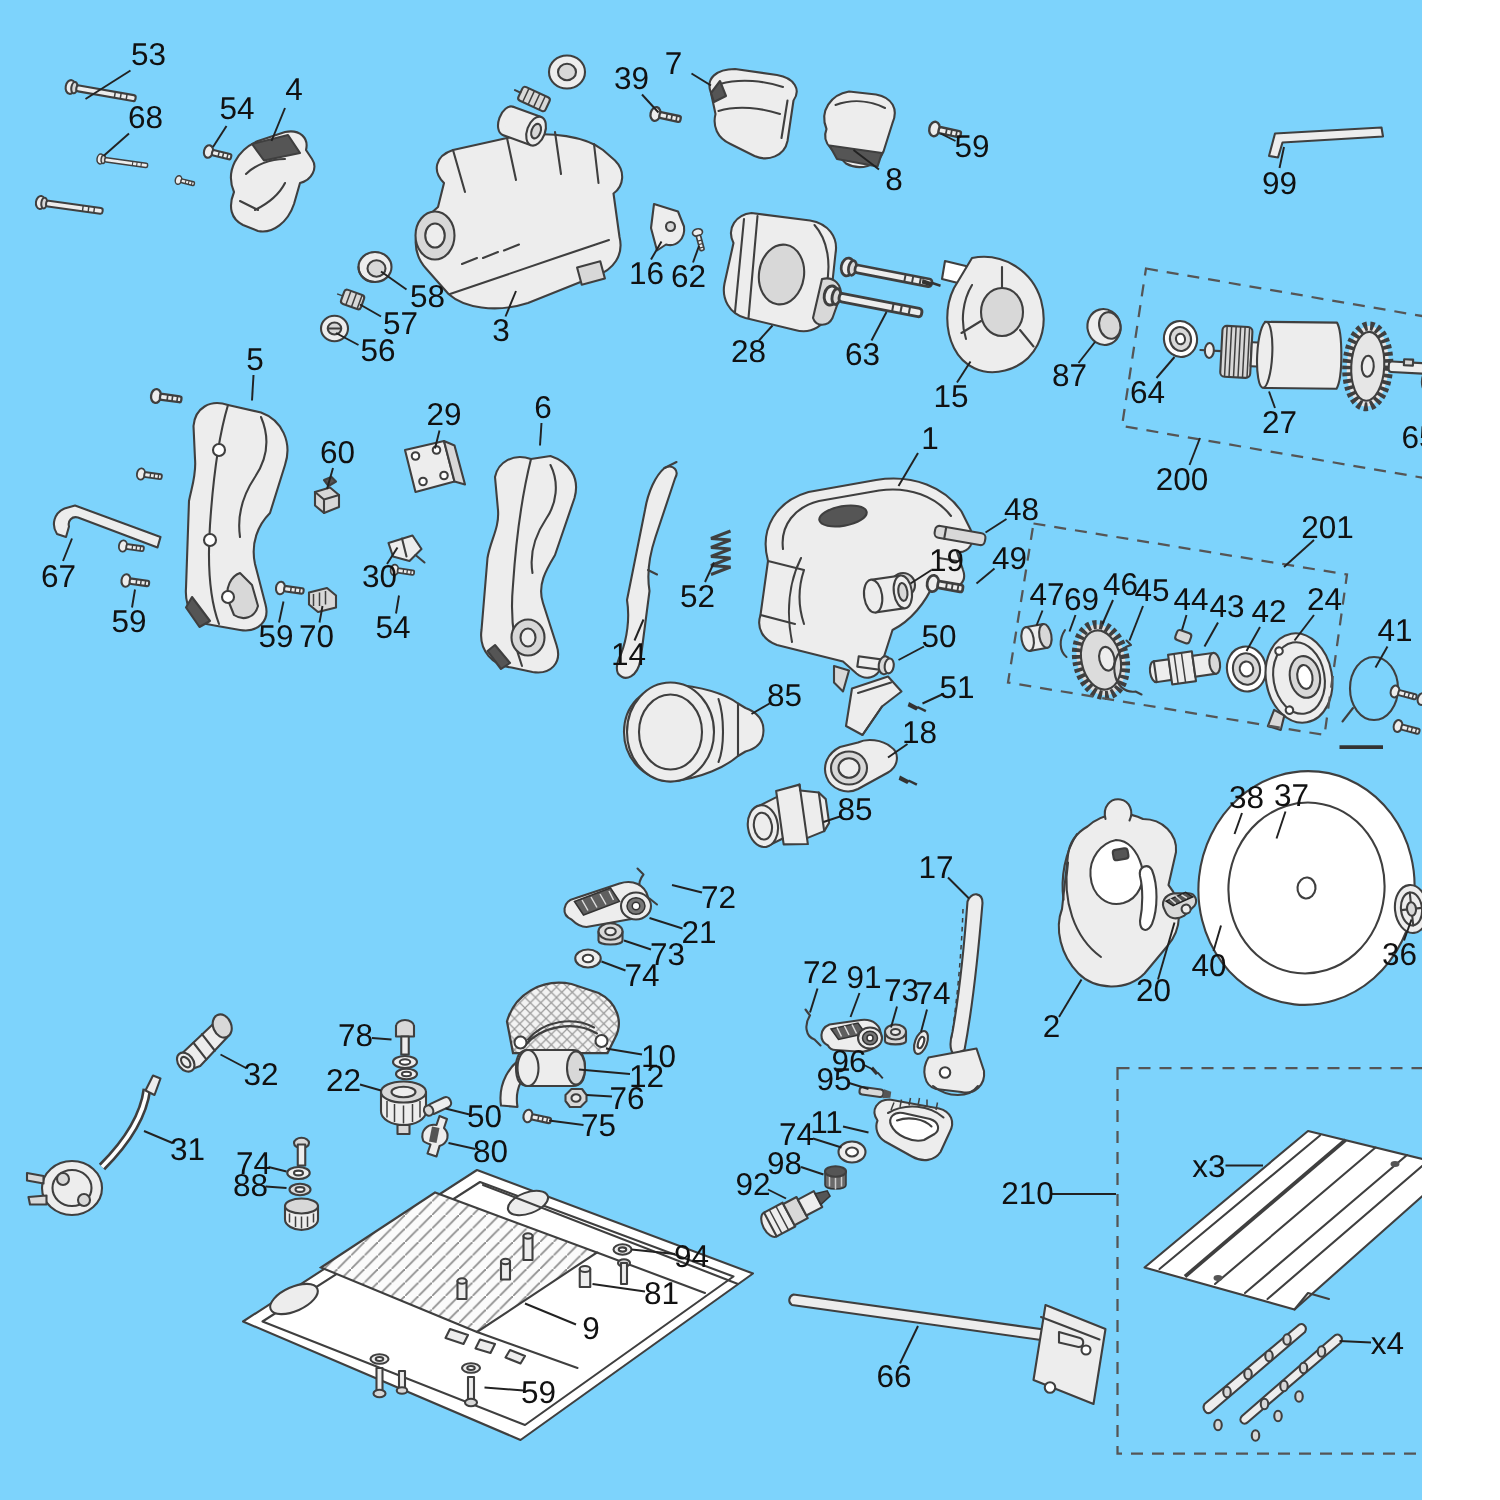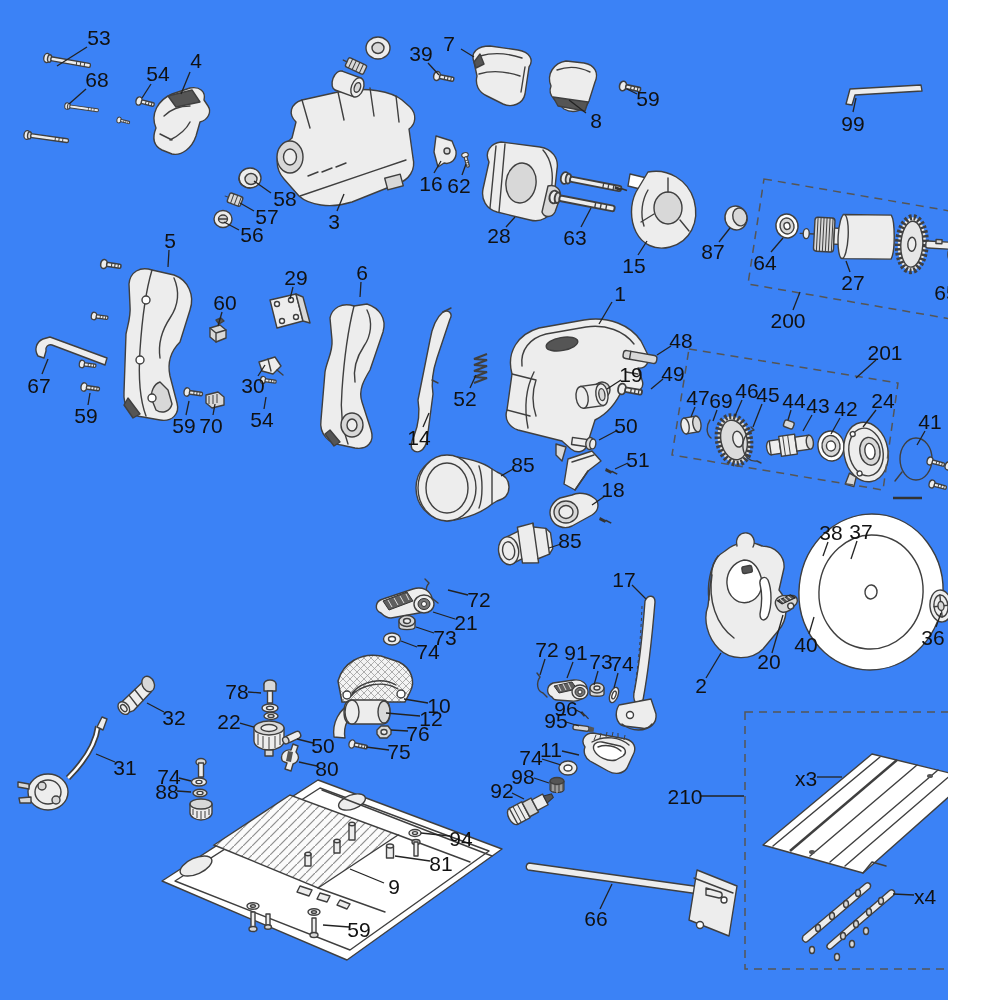--- a/index.html
+++ b/index.html
@@ -1,16 +1,16 @@
 <!DOCTYPE html>
 <html><head>
 <meta charset="utf-8">
 <style>
   html,body{margin:0;padding:0;background:#fff;}
-  #stage{width:948px;height:1000px;position:relative;background:#3b82f6;overflow:hidden;}
+  #stage{width:948px;height:1000px;position:relative;background:#7dd3fc;overflow:hidden;}
   svg{display:block;}
   .p{stroke:#3f3f3f;stroke-width:1.4;fill:#fff;stroke-linejoin:round;stroke-linecap:round;}
   .noF{fill:none;}
   .fL{fill:#ededed;}
   .fM{fill:#d8d8d8;}
   .fD{fill:#555;}
   .thin{stroke-width:1;}
   .lbl{font-family:"Liberation Sans", sans-serif;font-size:21px;fill:#111;}
   .leader{stroke:#222;stroke-width:1.3;fill:none;}
   .dashbox{stroke:#555;stroke-width:1.5;fill:none;stroke-dasharray:8,6;}

